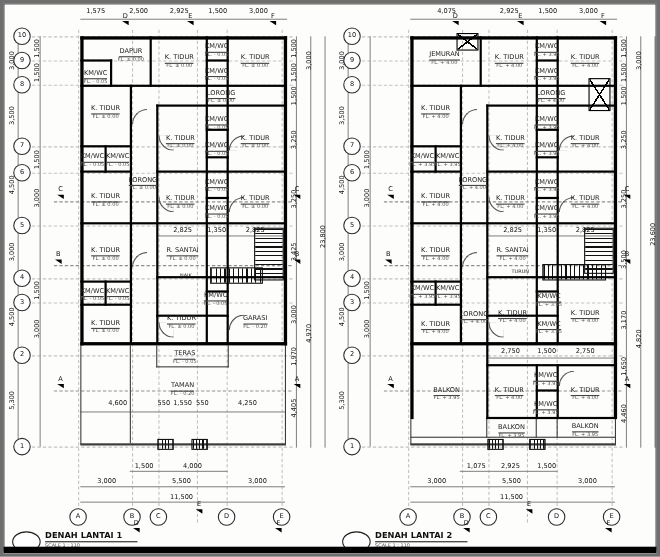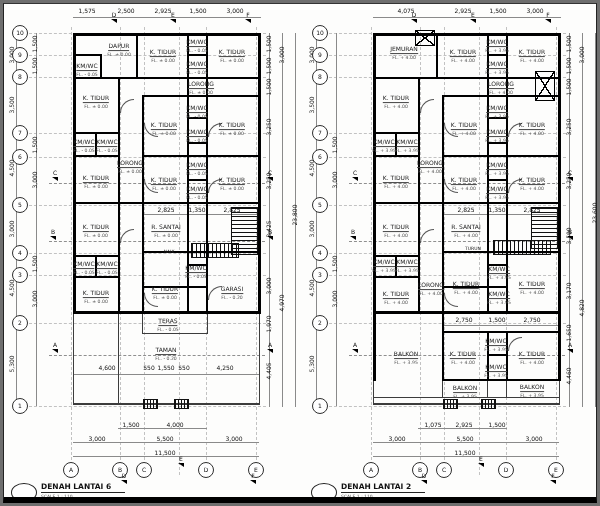--- a/index.html
+++ b/index.html
@@ -259,21 +259,21 @@
         <span class="flet">A</span>
         <span class="ftri"></span>
       </div>
       <div class="flag" style="left: 267px; top: 350px;">
         <span class="flet">A</span>
         <span class="ftri"></span>
       </div>
       <div class="tblock" style="left: 8px; top: 479px;">
         <div class="tcirc" style="left: 0px; top: 1px;"></div>
         <div class="ttext">
-          <span class="ttitle">DENAH LANTAI 6</span>
+          <span class="ttitle">DENAH LANTAI 1</span>
           <span class="tscale">SCALE 1 : 110</span>
         </div>
       </div>
     </div>
     <div class="plan" style="left: 300px;">
       <div class="centerline v" style="left: 68px; top: 24px; height: 448px;"></div>
       <div class="centerline v" style="left: 117px; top: 24px; height: 448px;"></div>
       <div class="centerline v" style="left: 141px; top: 24px; height: 448px;"></div>
       <div class="centerline v" style="left: 176px; top: 24px; height: 448px;"></div>
       <div class="centerline v" style="left: 203px; top: 24px; height: 448px;"></div>

